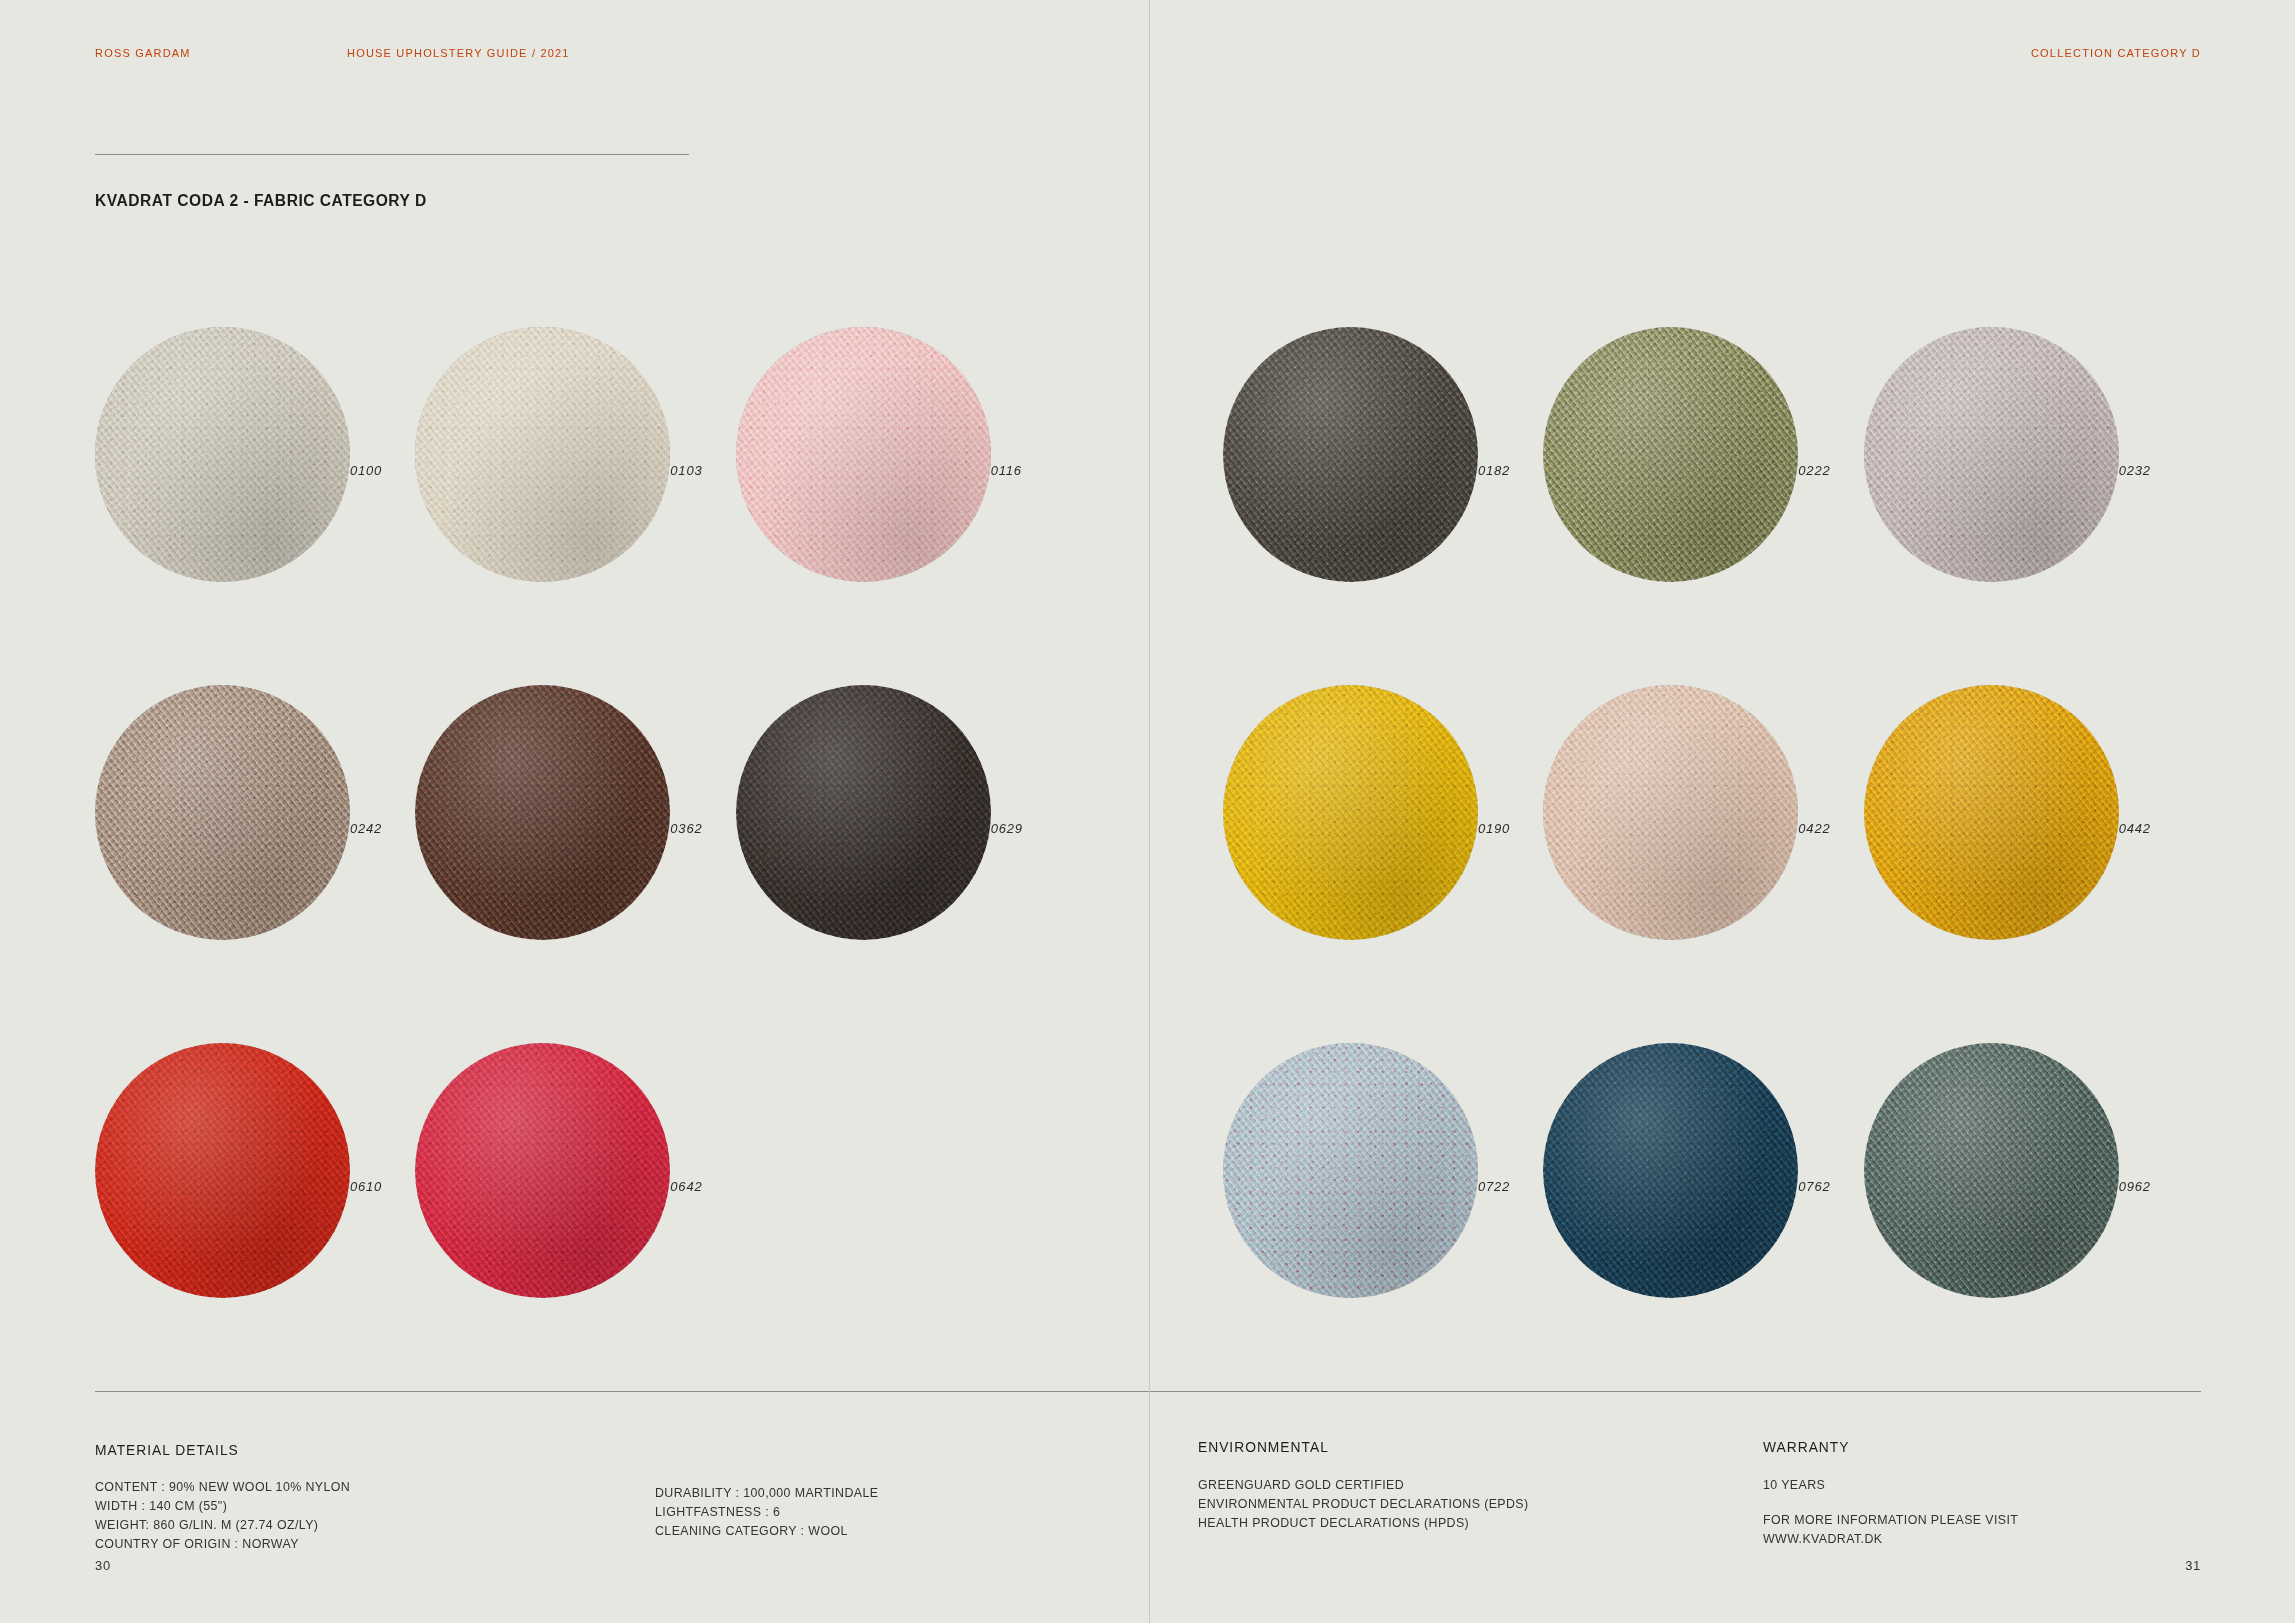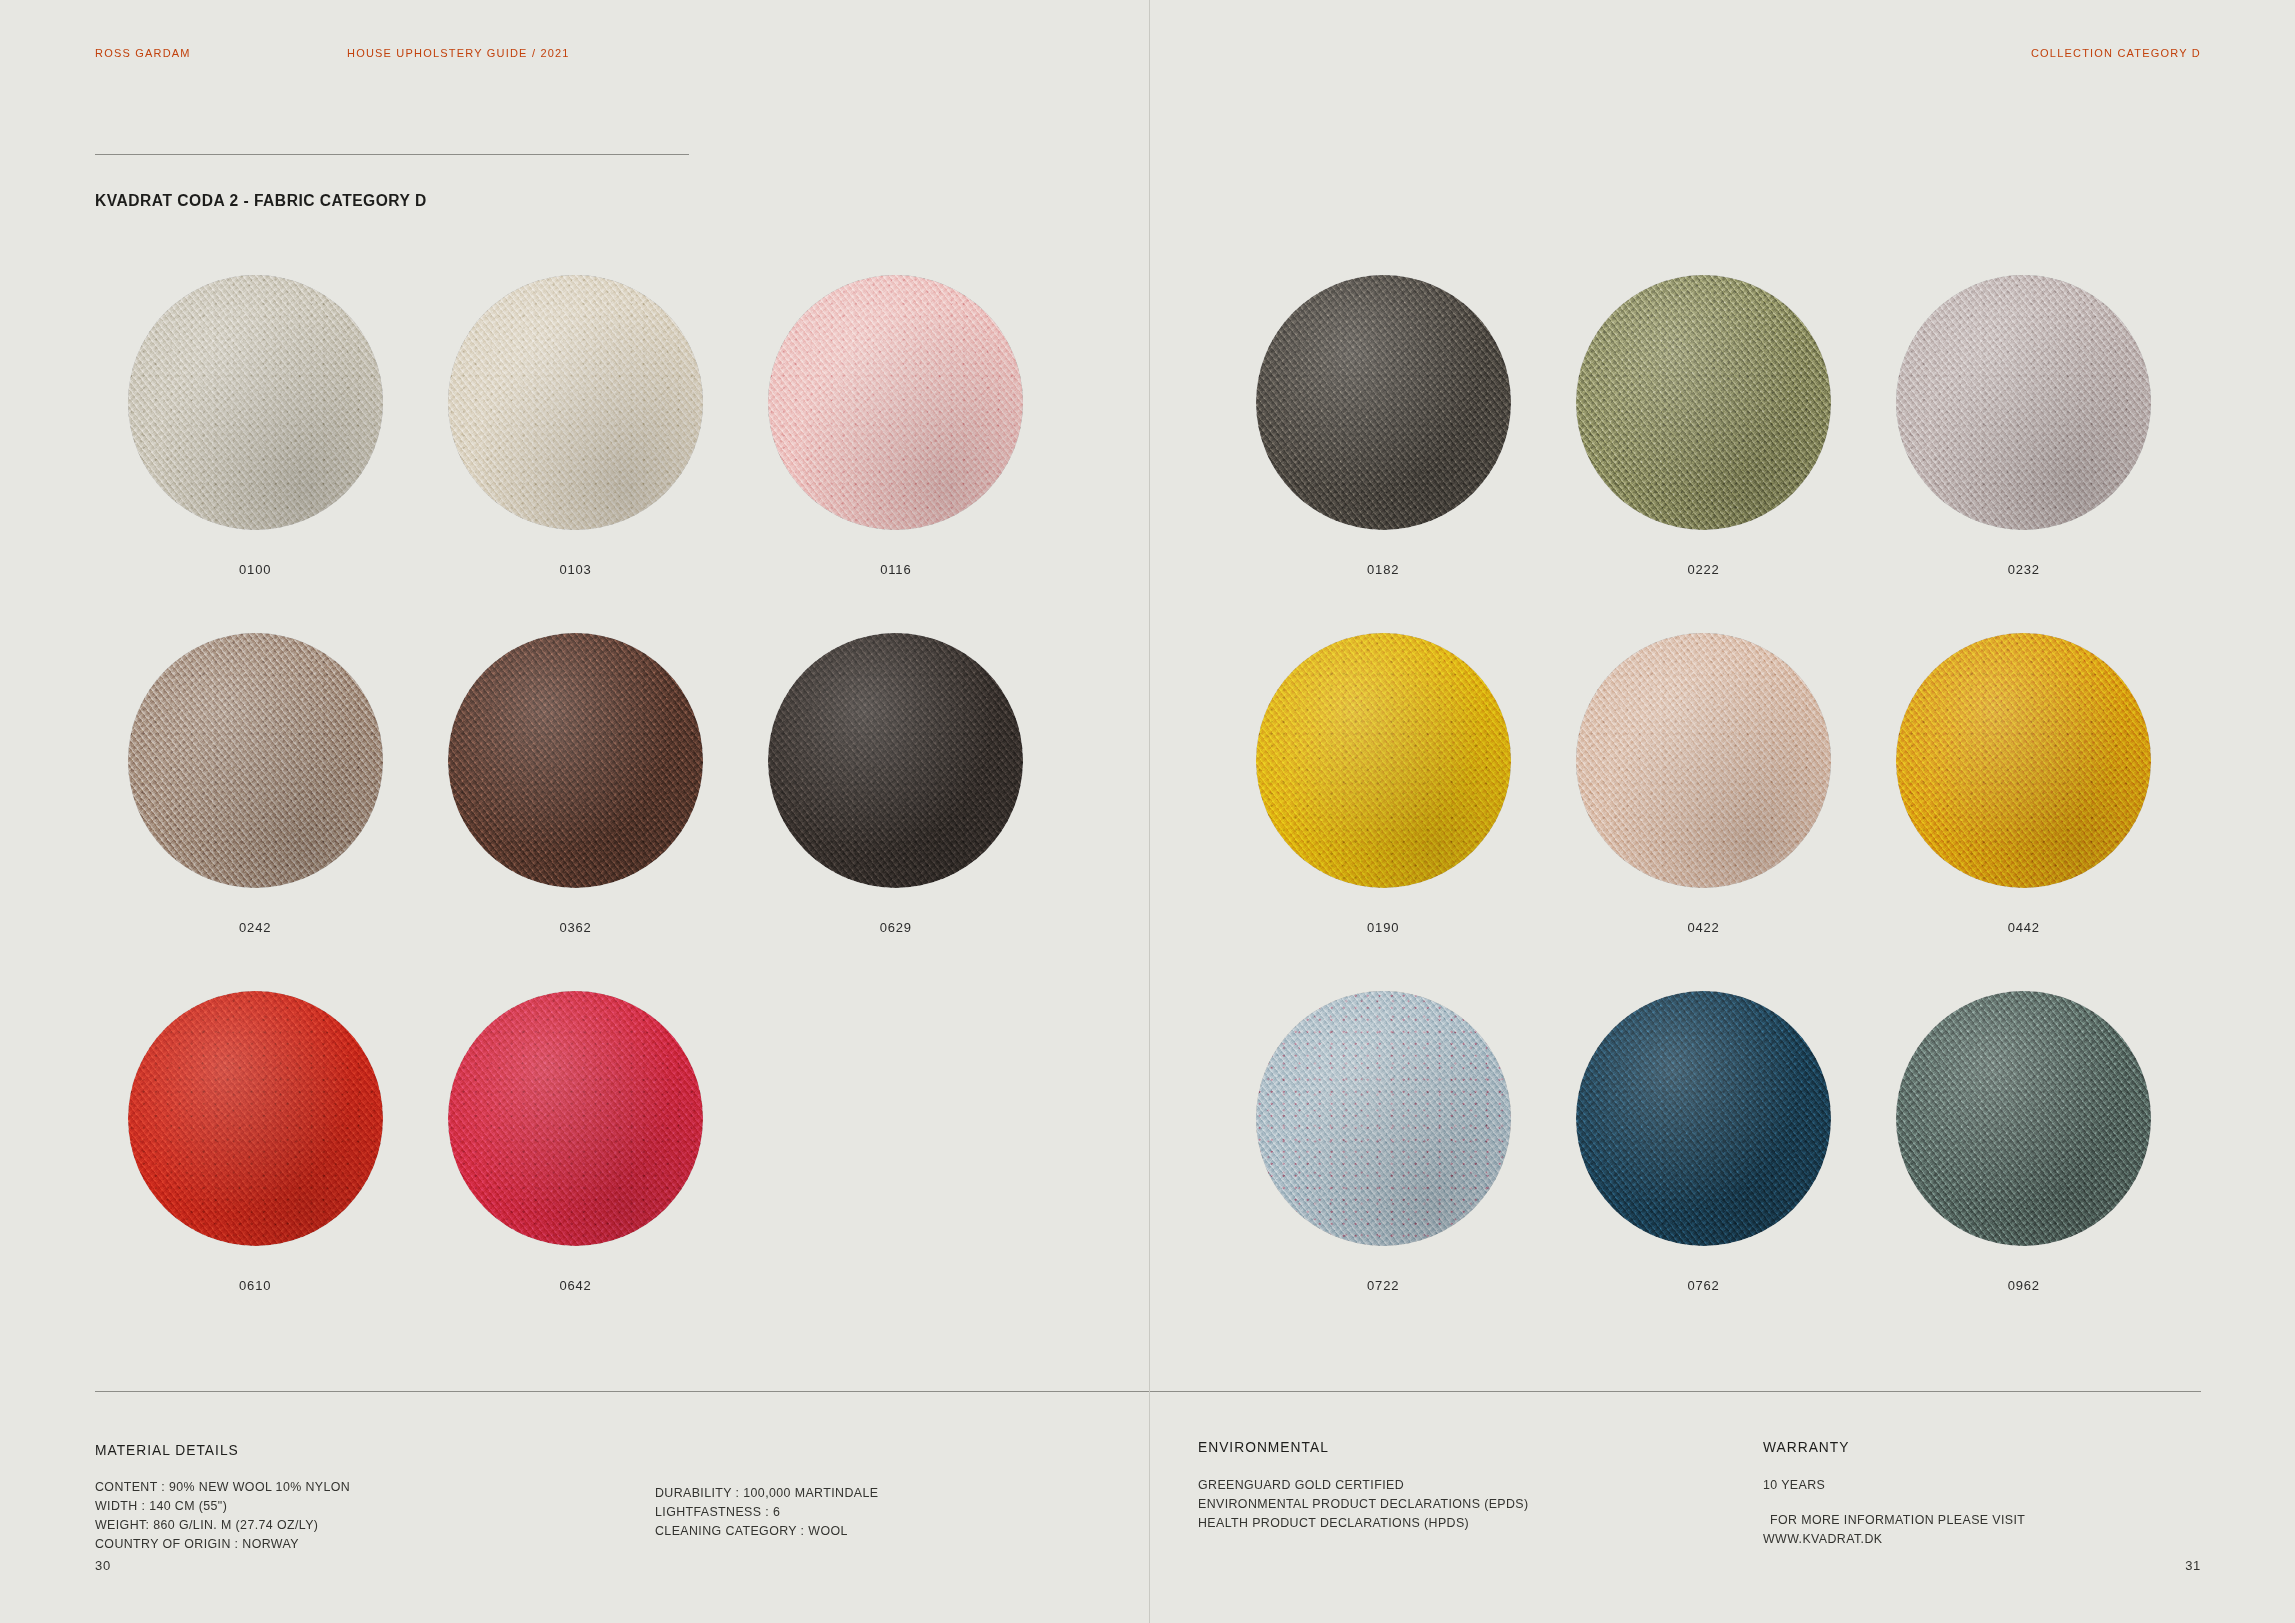--- a/index.html
+++ b/index.html
@@ -75,22 +75,23 @@
     grid-auto-rows: 358px;
     justify-items: center;
   }
   .grid.left  { left: 95px;  width: 961px; }
   .grid.right { left: 1223px; width: 961px; }
 
   .swatch-cell {
     position: relative;
     width: 100%;
     display: flex;
-    flex-direction: column;
+    flex-direction: row;
     align-items: center;
+    font-style: italic;
   }
 
   .disc {
     position: relative;
     width: 255px;
     height: 255px;
     border-radius: 50%;
     overflow: hidden;
     background: #bbb;
     isolation: isolate;
@@ -195,21 +196,21 @@
   }
   .foot-body {
     position: absolute;
     font-size: 12.4px;
     line-height: 1.52;
     letter-spacing: 0.4px;
     color: #33332f;
     white-space: nowrap;
   }
   .foot-body p { margin: 0; }
-  .foot-body p.gap { margin-top: 16.5px; margin-left: 7px; }
+  .foot-body p.gap { margin-top: 16.5px; }
 
   #mat-heading  { left: 95px;  top: 1443px; }
   #mat-body     { left: 95px;  top: 1478px; }
   #dur-body     { left: 655px;  top: 1484px; }
 
   #env-heading  { left: 1198px; top: 1440px; }
   #env-body     { left: 1198px; top: 1476px; }
 
   #war-heading  { left: 1763px; top: 1440px; }
   #war-body     { left: 1763px; top: 1476px; }

